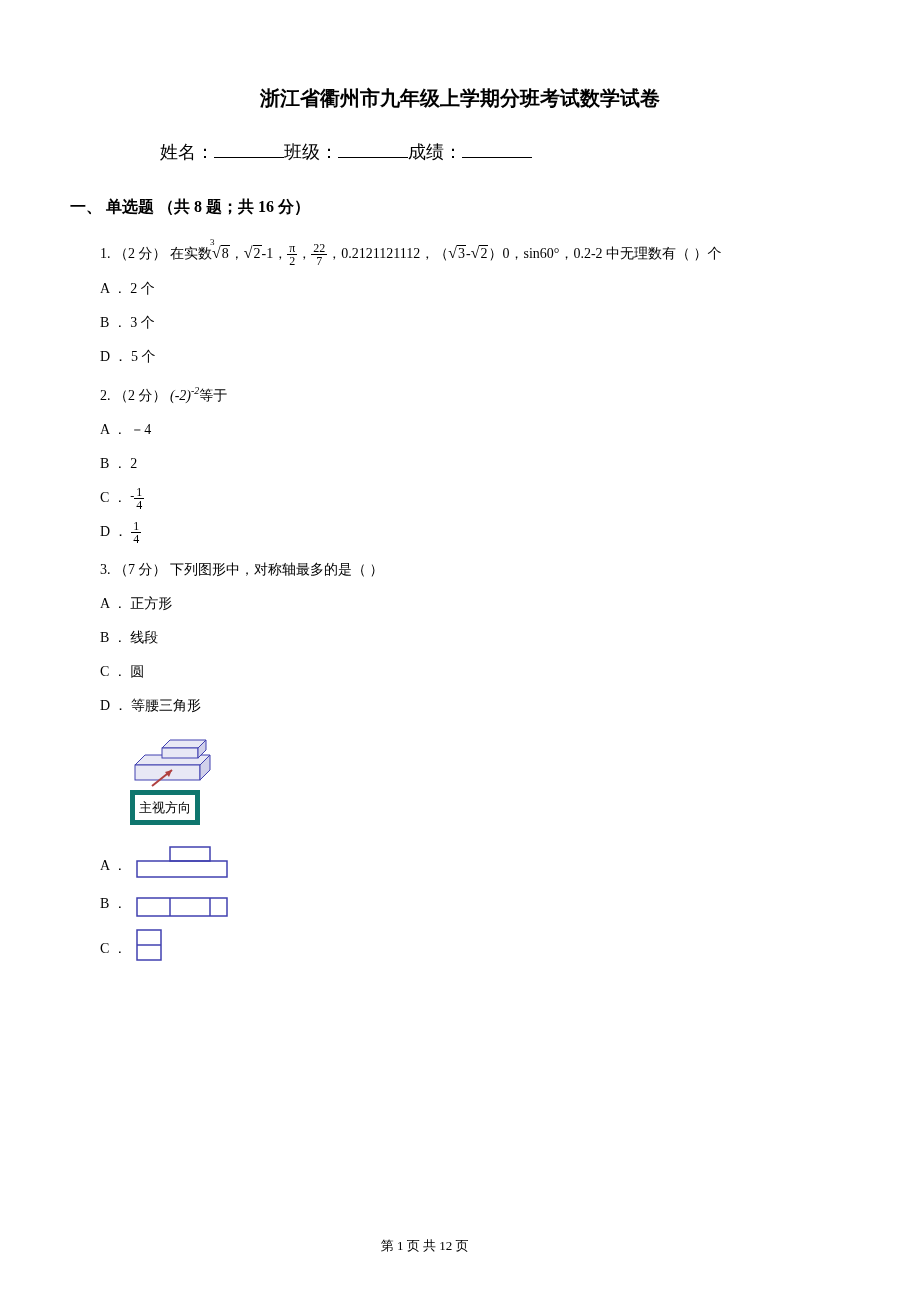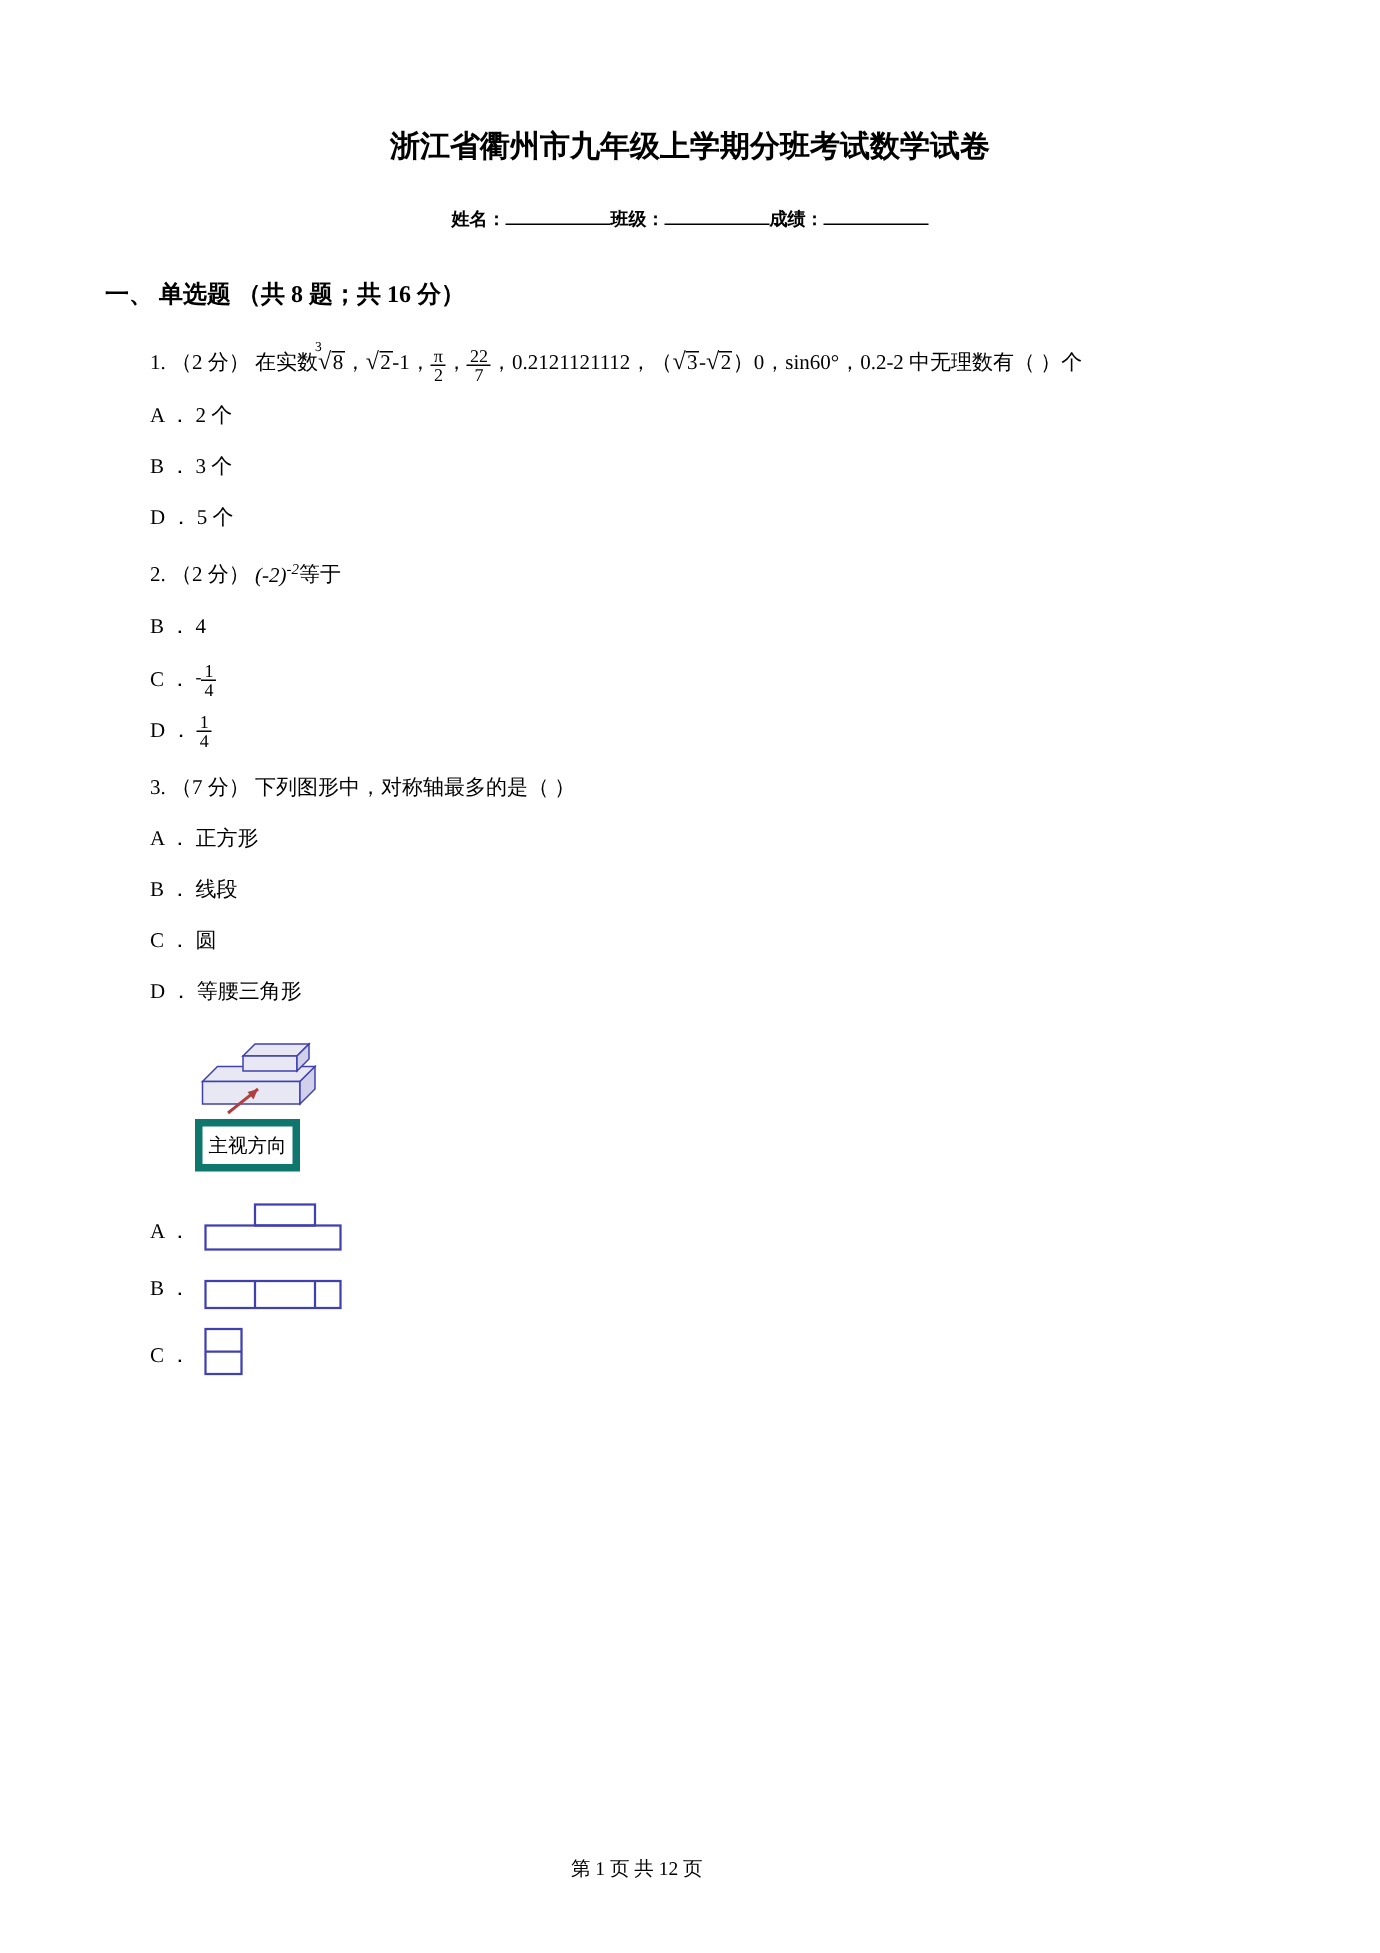--- a/index.html
+++ b/index.html
@@ -14,25 +14,25 @@
       line-height: 1.8;
     }
     .title {
       text-align: center;
       font-size: 20px;
       font-weight: bold;
       margin-bottom: 20px;
     }
     .info-row {
       display: flex;
-      justify-content: center;
+      justify-content: flex-start;
       padding: 0 90px;
       margin-bottom: 25px;
-      font-size: 12px;
-      font-weight: bold;
+      font-size: 18px;
+      font-weight: normal;
     }
     .info-item { display: inline-block; }
     .blank-line {
       display: inline-block;
       border-bottom: 1px solid #000;
       width: 70px;
       height: 14px;
       vertical-align: baseline;
     }
     .section-header {
@@ -119,21 +119,22 @@
   </div>
   <div class="option">A ． 2 个</div>
   <div class="option">B ． 3 个</div>
   <div class="option">D ． 5 个</div>
 </div>
 
 <div class="question">
   <div class="q-line">
     <span>2.  （2 分） </span><span class="math" style="font-style:italic;"><span>(-2)</span><sup style="font-size:10px;">-2</sup></span><span>等于</span>
   </div>
-  <div class="option">B ． 4</div>
+  <div class="option">A ． －4</div>
+  <div class="option">B ． 2</div>
   <div class="option">
     <span>C ． </span><span style="font-size:12px;vertical-align:2px;">-</span><span class="frac"><span class="num">1</span><span class="den">4</span></span>
   </div>
   <div class="option">
     <span>D ． </span><span class="frac"><span class="num">1</span><span class="den">4</span></span>
   </div>
 </div>
 
 <div class="question">
   <div class="q-line">3.  （7 分）  下列图形中，对称轴最多的是（    ）</div>

